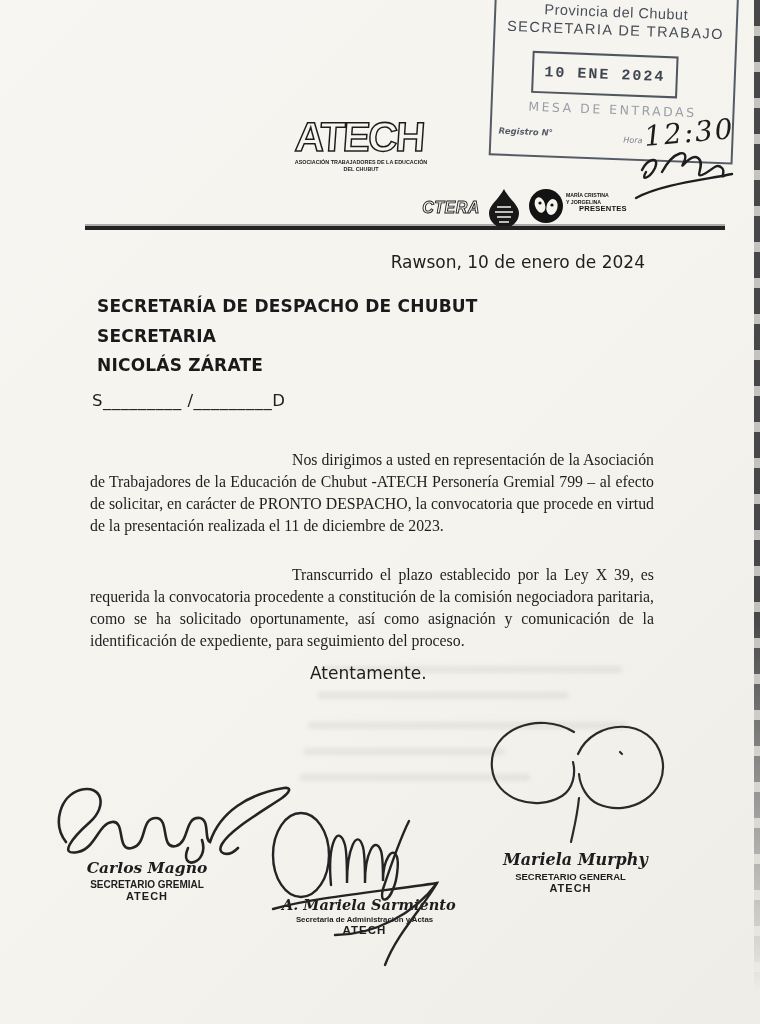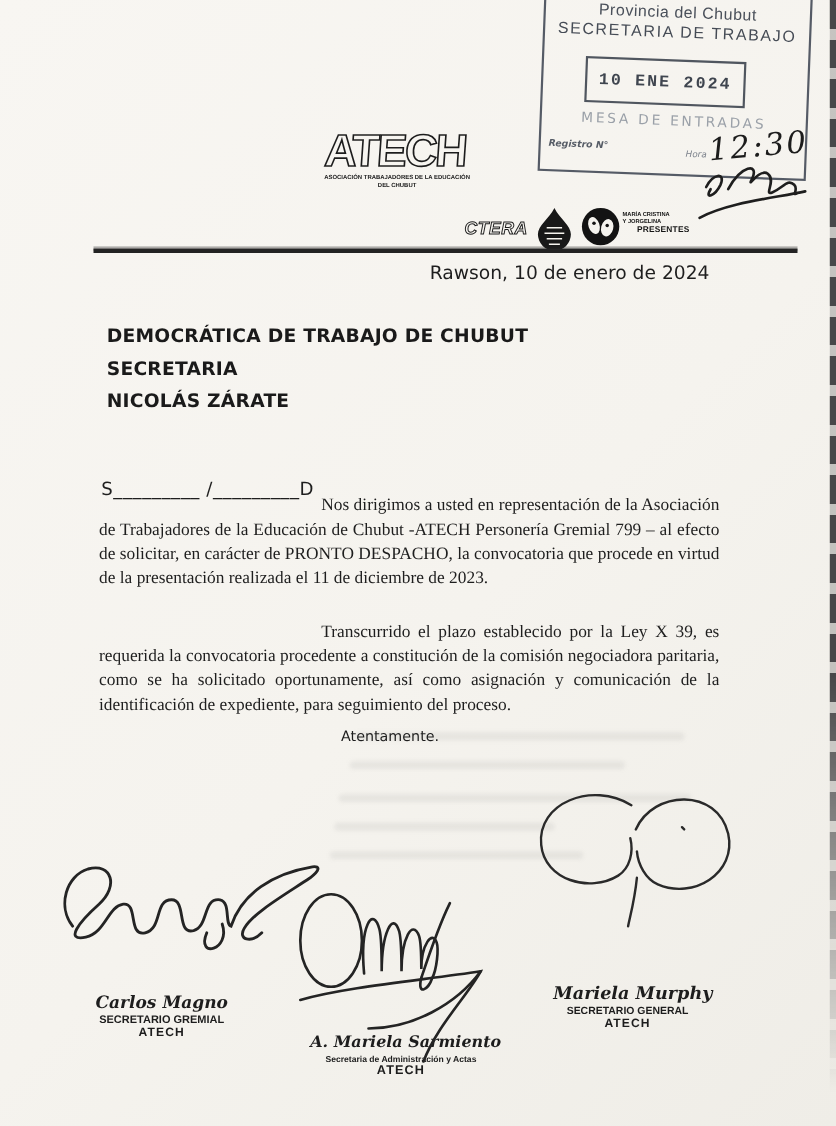--- a/index.html
+++ b/index.html
@@ -34,32 +34,32 @@
   .hdr-left{left:100px;top:188px;width:310px;font-family:"Liberation Sans",sans-serif;}
   .hdr-junta{font-size:16.5px;font-weight:bold;color:#151515;transform:scaleX(.82);transform-origin:left;
     white-space:nowrap;word-spacing:4px;}
   .hdr-addr{margin-top:2px;font-size:8.5px;font-weight:bold;color:#1c1c1c;white-space:nowrap;}
   .hdr-motto{margin-top:1px;font-size:6px;font-weight:bold;color:#1c1c1c;letter-spacing:.2px;white-space:nowrap;}
   .presentes{left:566px;top:192px;width:52px;font-family:"Liberation Sans",sans-serif;color:#141414;line-height:6.5px;}
   .presentes .p1,.presentes .p2{font-size:5.2px;font-weight:bold;}
   .presentes .p3{font-size:7.6px;font-weight:bold;letter-spacing:.2px;margin-top:1px;margin-left:13px;}
   .hdr-rule{left:85px;top:226px;width:640px;height:4px;background:#232323;box-shadow:0 -2px 0 rgba(35,35,35,.35);}
   
-  .dateline{right:115px;top:239px;font-size:17px;color:#1e1e1e;}
+  .dateline{right:115px;top:252px;font-size:17px;color:#1e1e1e;}
   .recipient{left:97px;top:292px;font-size:17px;font-weight:bold;color:#1a1a1a;line-height:29.5px;letter-spacing:.2px;}
-  .salutation{left:92px;top:391px;font-size:16.5px;color:#1e1e1e;letter-spacing:.5px;margin-top:44px;}
+  .salutation{left:92px;top:391px;font-size:16.5px;color:#1e1e1e;letter-spacing:.5px;}
   .para{left:90px;width:564px;font-size:15.8px;line-height:22px;text-align:justify;color:#1e1e1e;text-indent:202px;font-family:Liberation Serif, serif;}
   .p1{top:449px;}
   .p2{top:564px;}
-  .closing{left:310px;top:663px;font-size:13px;color:#1e1e1e;text-align:center;}
+  .closing{left:310px;top:663px;font-size:17px;color:#1e1e1e;text-align:center;}
   
   .ghost{background:rgba(110,108,104,.10);height:7px;border-radius:4px;filter:blur(2px);}
   
   .sigblock{text-align:center;color:#1d1d1d;}
-  .sig-name{font-family:"DejaVu Serif",serif;font-style:italic;font-weight:bold;white-space:nowrap;margin-top:43px;}
+  .sig-name{font-family:"DejaVu Serif",serif;font-style:italic;font-weight:bold;white-space:nowrap;}
   .sig-title{font-family:"Liberation Sans",sans-serif;font-weight:bold;white-space:nowrap;}
   .sig-org{font-family:"Liberation Sans",sans-serif;font-weight:bold;letter-spacing:1px;}
   .sig1-text{left:72px;top:858px;width:150px;}
   .sig1-text .sig-name{font-size:15.5px;}
   .sig1-text .sig-title{font-size:10px;margin-top:2px;}
   .sig1-text .sig-org{font-size:11px;}
   .sig2-text{left:282px;top:896px;width:165px;}
   .sig2-text .sig-name{font-size:14.5px;}
   .sig2-text .sig-title{font-size:7.8px;margin-top:2px;}
   .sig2-text .sig-org{font-size:11.5px;}
@@ -129,21 +129,21 @@
     <div class="p1">MARÍA CRISTINA</div>
     <div class="p2">Y JORGELINA</div>
     <div class="p3">PRESENTES</div>
   </div>
 
   <div class="abs hdr-rule"></div>
 
   <div class="abs dateline">Rawson, 10 de enero de 2024</div>
 
   <div class="abs recipient">
-    <div>DEMOCRÁTICA DE TRABAJO DE CHUBUT</div>
+    <div>SECRETARÍA DE DESPACHO DE CHUBUT</div>
     <div>SECRETARIA</div>
     <div>NICOLÁS ZÁRATE</div>
   </div>
 
   <div class="abs salutation">S_________ /_________D</div>
 
   <div class="abs para p1">Nos dirigimos a usted en representación de la Asociación de Trabajadores de la Educación de Chubut -ATECH Personería Gremial 799 – al efecto de solicitar, en carácter de PRONTO DESPACHO, la convocatoria que procede en virtud de la presentación realizada el 11 de diciembre de 2023.</div>
   <div class="abs para p2">Transcurrido el plazo establecido por la Ley X 39, es requerida la convocatoria procedente a constitución de la comisión negociadora paritaria, como se ha solicitado oportunamente, así como asignación y comunicación de la identificación de expediente, para seguimiento del proceso.</div>
   <div class="abs closing">Atentamente.</div>
 

